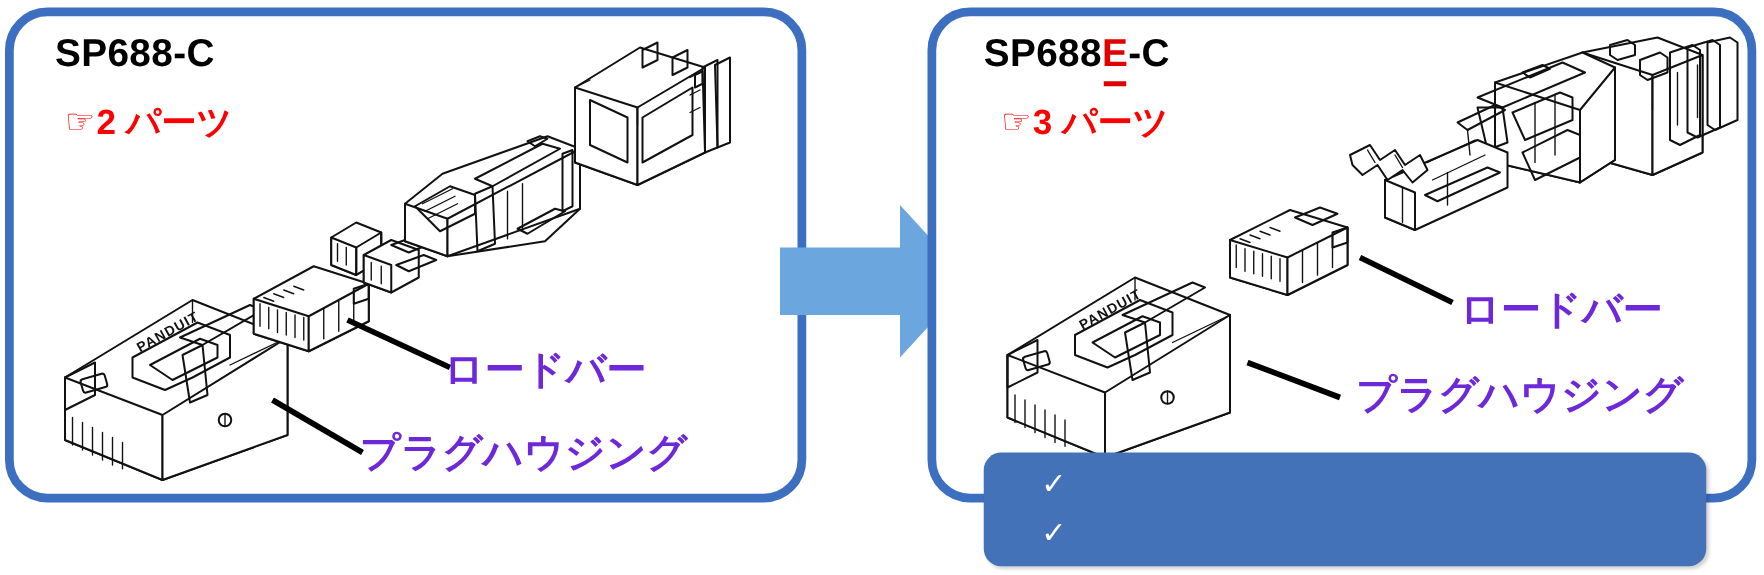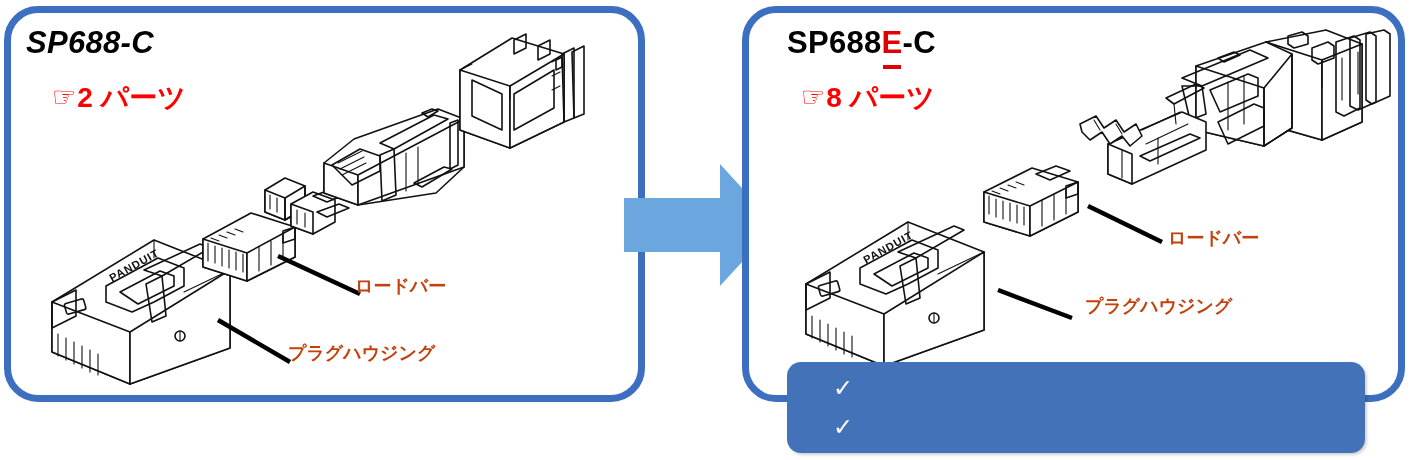--- a/index.html
+++ b/index.html
@@ -23,21 +23,21 @@
 
   
   .model-title{
     position:absolute;
     font-size:31px;
     font-weight:bold;
     color:#000000;
     letter-spacing:0.3px;
     white-space:nowrap;
   }
-  #title-left{left:26px;top:25px;font-style:italic;}
+  #title-left{left:44px;top:25px;}
   #title-right{left:787px;top:25px;}
   .hl-e{color:#e00000;position:relative;}
   .hl-e::after{
     content:"";position:absolute;left:1px;right:2px;bottom:-9px;
     height:4px;background:#e00000;
   }
 
   
   .parts-count{
     position:absolute;
@@ -50,23 +50,23 @@
   .parts-count .hand{
     font-size:27px;line-height:1;display:inline-block;
     transform:translateY(-1px);
   }
   #count-left{left:52px;top:79px;}
   #count-right{left:801px;top:79px;}
 
   
   .callout-label{
     position:absolute;
-    font-size:18px;
+    font-size:32px;
     font-weight:bold;
-    color:#c2410c;
+    color:#6d28d9;
     white-space:nowrap;
   }
   #label-loadbar-left{left:355px;top:274px;}
   #label-housing-left{left:288px;top:341px;}
   #label-loadbar-right{left:1168px;top:226px;}
   #label-housing-right{left:1085px;top:294px;}
 
   
   #flow-arrow{position:absolute;left:620px;top:160px;width:160px;height:130px;}
 
@@ -224,21 +224,21 @@
 
   <div class="panel" id="panel-right" style="--brd: #3d6fc0;">
   </div>
 
   <div class="model-title" id="title-right">
     <span>SP688</span><span class="hl-e">E</span><span>-C</span>
   </div>
 
   <div class="parts-count" id="count-right">
     <span class="hand">☞</span>
-    <span>8 パーツ</span>
+    <span>3 パーツ</span>
   </div>
 
   <div class="art" style="left:788px;top:180px;">
     <svg width="260" height="190" viewBox="0 0 260 190">
       <polygon class="ln" points="18,104 120,42 196,72 196,150 96,186 18,154"></polygon>
       <polygon class="ln" points="18,104 96,134 96,186 18,154"></polygon>
       <polygon class="ln" points="96,134 196,72 196,150 96,186"></polygon>
       <path class="ln-t" d="M24,136 L24,158 M32,140 L32,162 M40,144 L40,166 M48,148 L48,170 M56,152 L56,174 M64,156 L64,177"></path>
       <polygon class="ln-o" points="18,104 42,92 42,118 18,130"></polygon>
       <rect class="ln-o" x="30" y="106" width="20" height="11" rx="2" transform="rotate(-16 30 106)"></rect>

